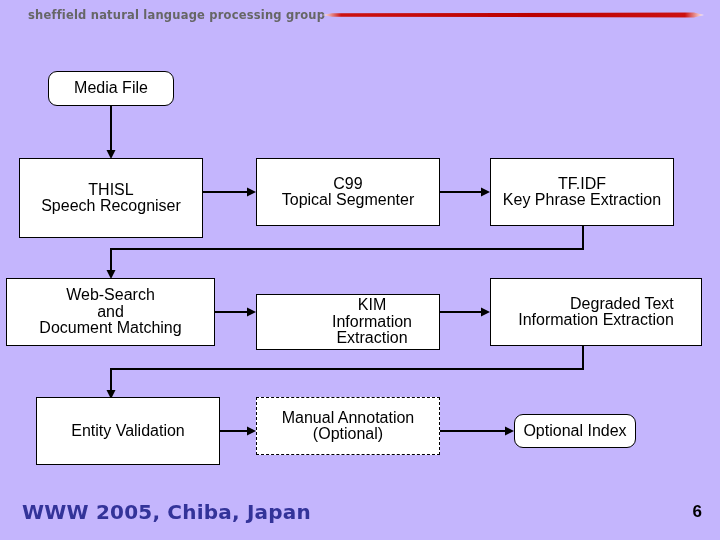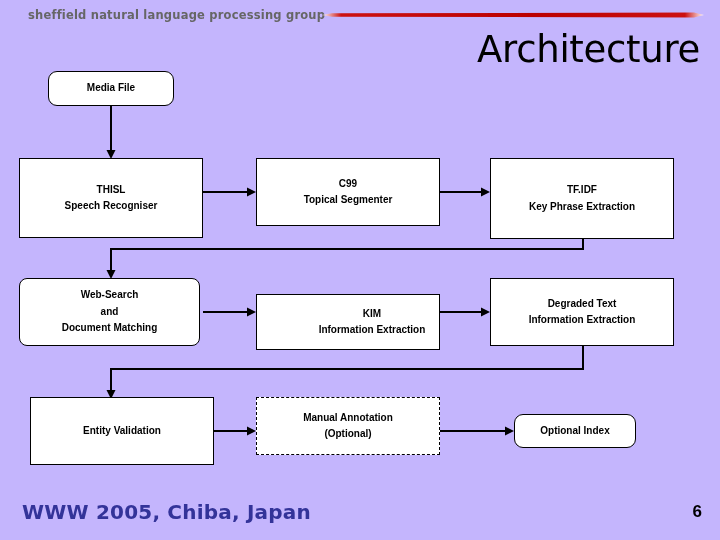--- a/index.html
+++ b/index.html
@@ -62,23 +62,23 @@
     position: absolute;
     box-sizing: border-box;
     background: #ffffff;
     border: 1.6px solid #000000;
     display: flex;
     align-items: center;
     justify-content: center;
     text-align: center;
     color: #000000;
     font-family: "Liberation Sans", sans-serif;
-    font-size: 10px;
+    font-size: 16px;
     line-height: 16.5px;
-    font-weight: 700;
+    font-weight: 400;
     white-space: pre-line;
   }
   .node.rounded { border-radius: 9px; }
   .node.dashed  { border-style: dashed; border-width: 1.5px; }
 
   
   .conn {
     position: absolute;
     overflow: visible;
   }
@@ -126,21 +126,20 @@
         <stop offset="0" stop-color="#ffffff"></stop>
         <stop offset="0.05" stop-color="#cc1111"></stop>
         <stop offset="0.55" stop-color="#bb0000"></stop>
         <stop offset="0.95" stop-color="#cc1111"></stop>
         <stop offset="1" stop-color="#ffffff"></stop>
       </linearGradient>
     </defs>
     <path d="M0,3 L10,1.2 L372,0.6 L382,3 L372,5.4 L10,4.8 Z" fill="url(#redfade)"></path>
   </svg>
 
-  <div class="title">Architecture</div>
 
   <svg class="conn" style="left:0; top:0; width:720px; height:540px;">
 
     <line x1="111" y1="105" x2="111" y2="152"></line>
     <polygon points="111,159 106.5,150 115.5,150"></polygon>
 
     <line x1="203" y1="192" x2="249" y2="192"></line>
     <polygon points="256,192 247,187.5 247,196.5"></polygon>
 
     <line x1="440" y1="192" x2="483" y2="192"></line>
@@ -166,34 +165,34 @@
   </svg>
 
   <div class="node rounded" style="left:48px; top:71px; width:126px; height:35px;">Media File</div>
 
   <div class="node" style="left:19px; top:158px; width:184px; height:80px;">THISL
 Speech Recogniser</div>
 
   <div class="node" style="left:256px; top:158px; width:184px; height:68px;">C99
 Topical Segmenter</div>
 
-  <div class="node" style="left:490px; top:158px; width:184px; height:81px;">TF.IDF
+  <div class="node" style="left:490px; top:158px; width:184px; height:68px;">TF.IDF
 Key Phrase Extraction</div>
 
-  <div class="node" style="left:19px; top:278px; width:181px; height:68px;border-radius:8px;">Web-Search
+  <div class="node" style="left:6px; top:278px; width:209px; height:68px;">Web-Search
 and
 Document Matching</div>
 
   <div class="node" style="left:256px; top:294px; width:184px; height:56px;padding-left:48px;">KIM
 Information Extraction</div>
 
-  <div class="node" style="left:490px; top:278px; width:184px; height:68px;">Degraded Text
+  <div class="node" style="left:490px; top:278px; width:212px; height:68px;text-align:right;">Degraded Text
 Information Extraction</div>
 
-  <div class="node" style="left:30px; top:397px; width:184px; height:68px;">Entity Validation</div>
+  <div class="node" style="left:36px; top:397px; width:184px; height:68px;">Entity Validation</div>
 
   <div class="node dashed" style="left:256px; top:397px; width:184px; height:58px;">Manual Annotation
 (Optional)</div>
 
   <div class="node rounded" style="left:514px; top:414px; width:122px; height:34px;">Optional Index</div>
 
   <div class="footer-conf">WWW 2005, Chiba, Japan</div>
 
   <div class="footer-page">6</div>
 

